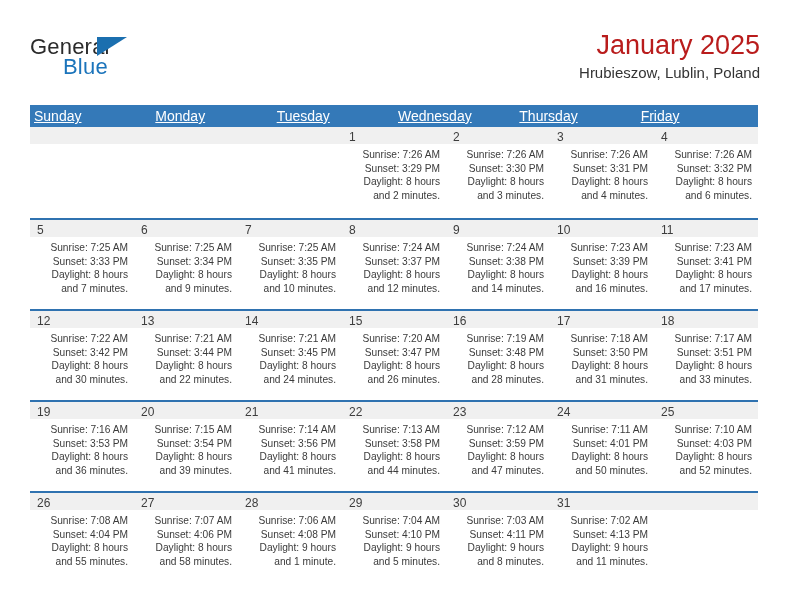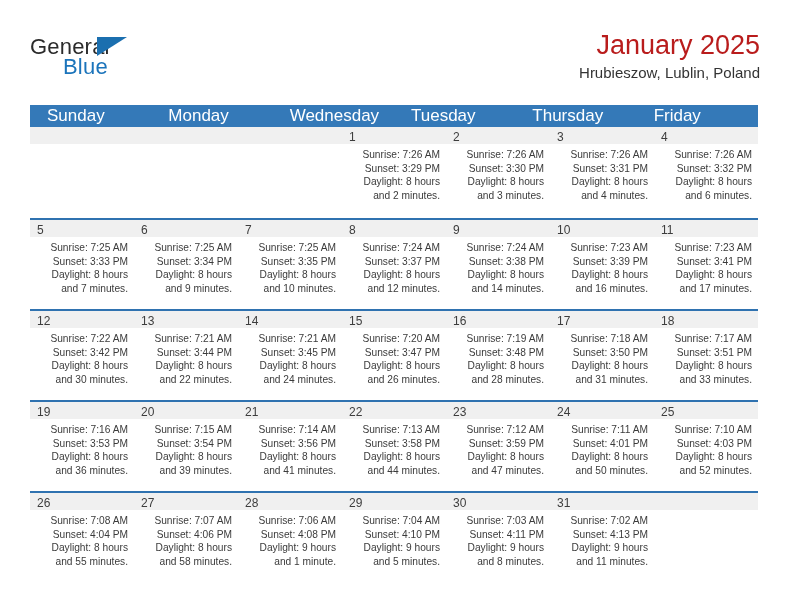--- a/index.html
+++ b/index.html
@@ -92,26 +92,27 @@
     width: 728px;
   }
   .weekdays {
     display: flex;
     background: #3479b8;
     height: 22px;
   }
   .weekday {
     flex: 1 1 0;
     box-sizing: border-box;
-    padding-left: 17px;
+    padding-left: 4px;
     color: #ffffff;
-    font-size: 17px;
+    font-size: 14px;
     line-height: 22px;
     white-space: nowrap;
     overflow: hidden;
+    text-decoration: underline;
   }
 
   .week {
     display: flex;
     height: 91px;
     border-top: 2px solid #2f72b0;
     box-sizing: border-box;
   }
   .week:first-of-type {
     border-top: none;
@@ -158,22 +159,22 @@
     <div class="title-block">
       <div class="cal-title">January 2025</div>
       <div class="cal-subtitle">Hrubieszow, Lublin, Poland</div>
     </div>
   </div>
 
   <div class="calendar">
     <div class="weekdays" id="weekday-row">
         <div class="weekday">Sunday</div>
         <div class="weekday">Monday</div>
+        <div class="weekday">Tuesday</div>
         <div class="weekday">Wednesday</div>
-        <div class="weekday">Tuesday</div>
         <div class="weekday">Thursday</div>
         <div class="weekday">Friday</div>
       </div>
     <div id="weeks-container">
         <div class="week">
           <div class="day empty">
             <div class="day-num-strip"><span class="day-num"></span></div>
           </div>
           <div class="day empty">
             <div class="day-num-strip"><span class="day-num"></span></div>

